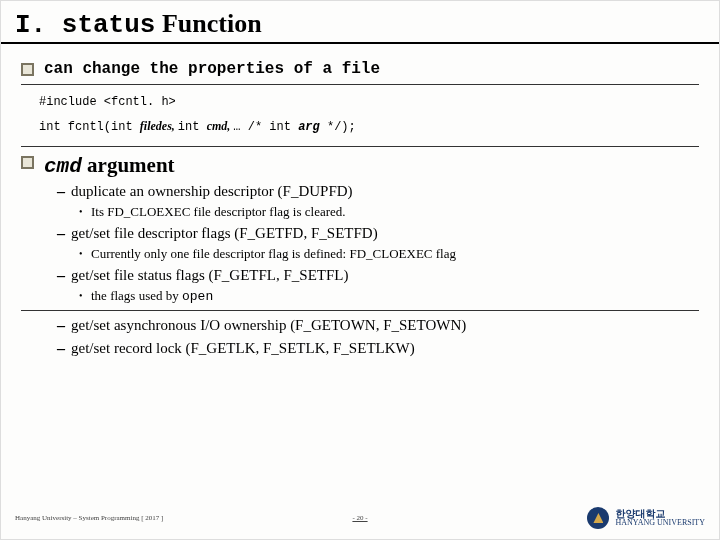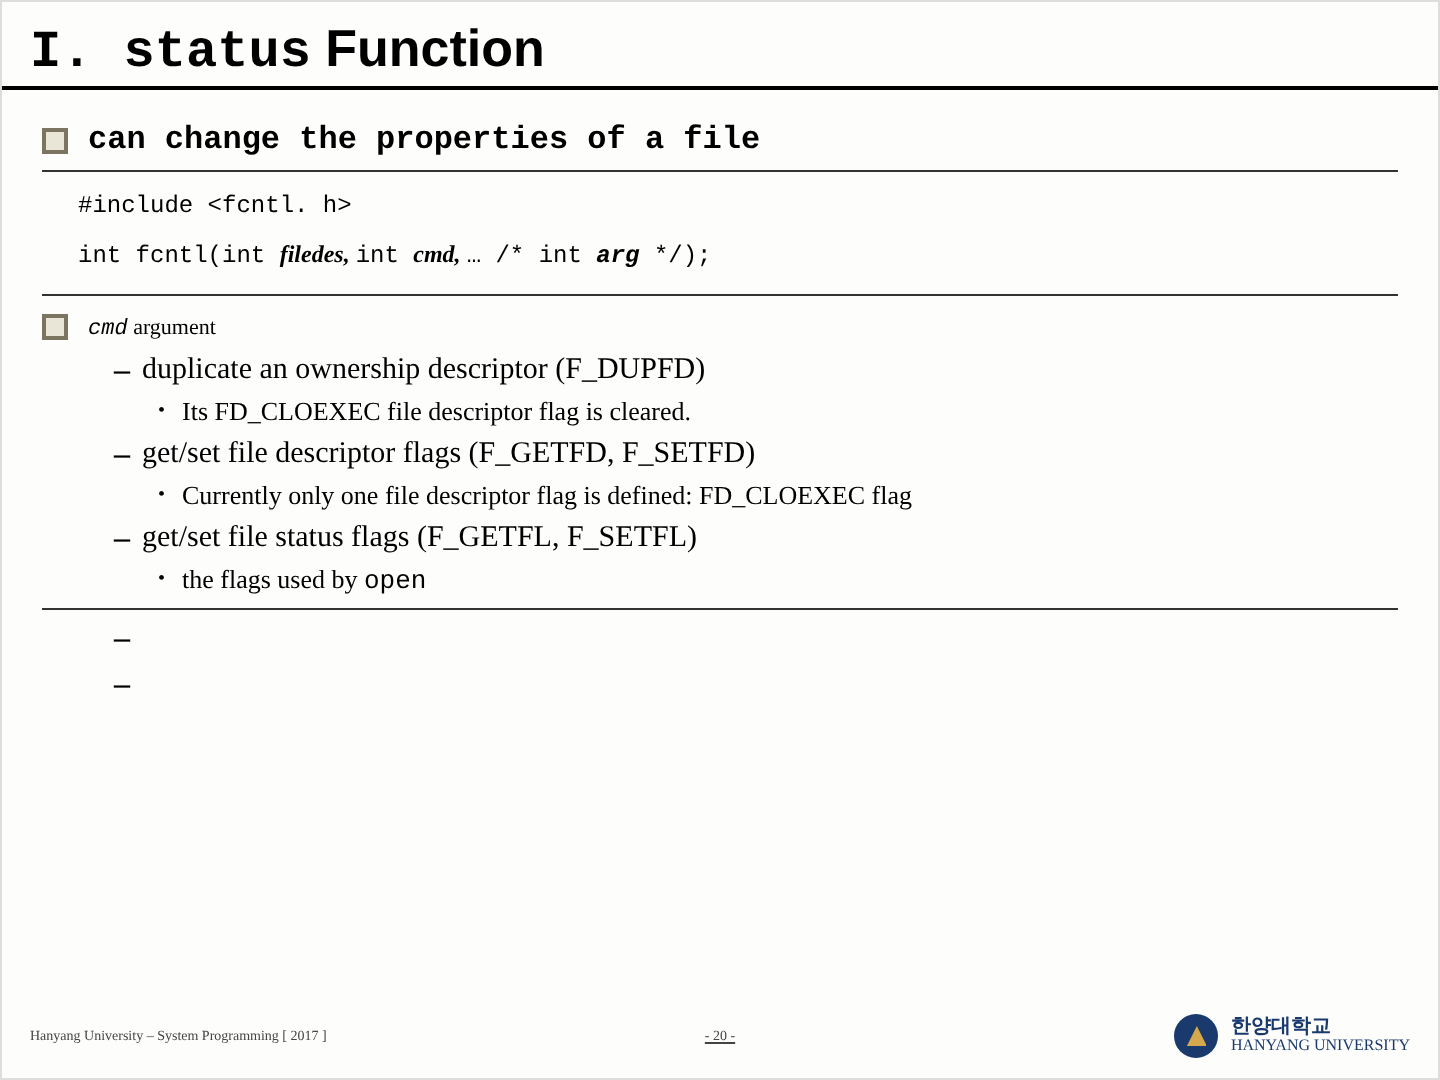--- a/index.html
+++ b/index.html
@@ -15,21 +15,21 @@
   }
   .title-bar {
     padding: 8px 14px 2px 14px;
     border-bottom: 2px solid #000;
   }
   .title-bar h1 {
     font-family: "Courier New", monospace;
     font-size: 26px;
     font-weight: bold;
   }
-  .title-bar h1 .func-label { font-family: Liberation Sans, sans-serif; }
+  .title-bar h1 .func-label { font-family: Liberation Serif, serif; }
   .content {
     padding: 10px 20px 0 20px;
   }
   .bullet-sq {
     display: flex;
     align-items: flex-start;
     margin: 6px 0 4px 0;
   }
   .sq-marker {
     width: 13px; height: 13px;
@@ -39,22 +39,22 @@
     margin-top: 3px;
     flex-shrink: 0;
   }
   .bullet-sq .txt {
     font-family: "Courier New", monospace;
     font-weight: bold;
     font-size: 16px;
   }
   .bullet-sq .txt-serif {
     font-family: Georgia, serif;
-    font-weight: normal;
-    font-size: 11px;
+    font-weight: bold;
+    font-size: 21px;
   }
   .hr-thin {
     border: none;
     border-top: 1px solid #333;
     margin: 6px 0;
   }
   .codebox {
     font-size: 12px;
     padding: 4px 0 6px 18px;
     font-family: Georgia, serif;
@@ -186,23 +186,25 @@
       </div>
     <div class="dot-item">
         <div class="dot">•</div>
         <div class="dtxt"><span>the flags used by </span><span class="mono">open</span></div>
       </div>
 
     <hr class="hr-thin" style="margin-left:-36px">
 
     <div class="dash-item">
         <div class="dash">–</div>
-      </div>
-    <div class="dash-item">
-        <div class="dash">–</div>
+        <div class="dtxt">get/set asynchronous I/O ownership (F_GETOWN, F_SETOWN)</div>
+      </div>
+    <div class="dash-item">
+        <div class="dash">–</div>
+        <div class="dtxt">get/set record lock (F_GETLK, F_SETLK, F_SETLKW)</div>
       </div>
   </div>
 
 </div>
 
 <div class="footer">
   <div>Hanyang University – System Programming [ 2017 ]</div>
   <div class="center">- 20 -</div>
   <div class="right">
     <div class="logo-circle">

